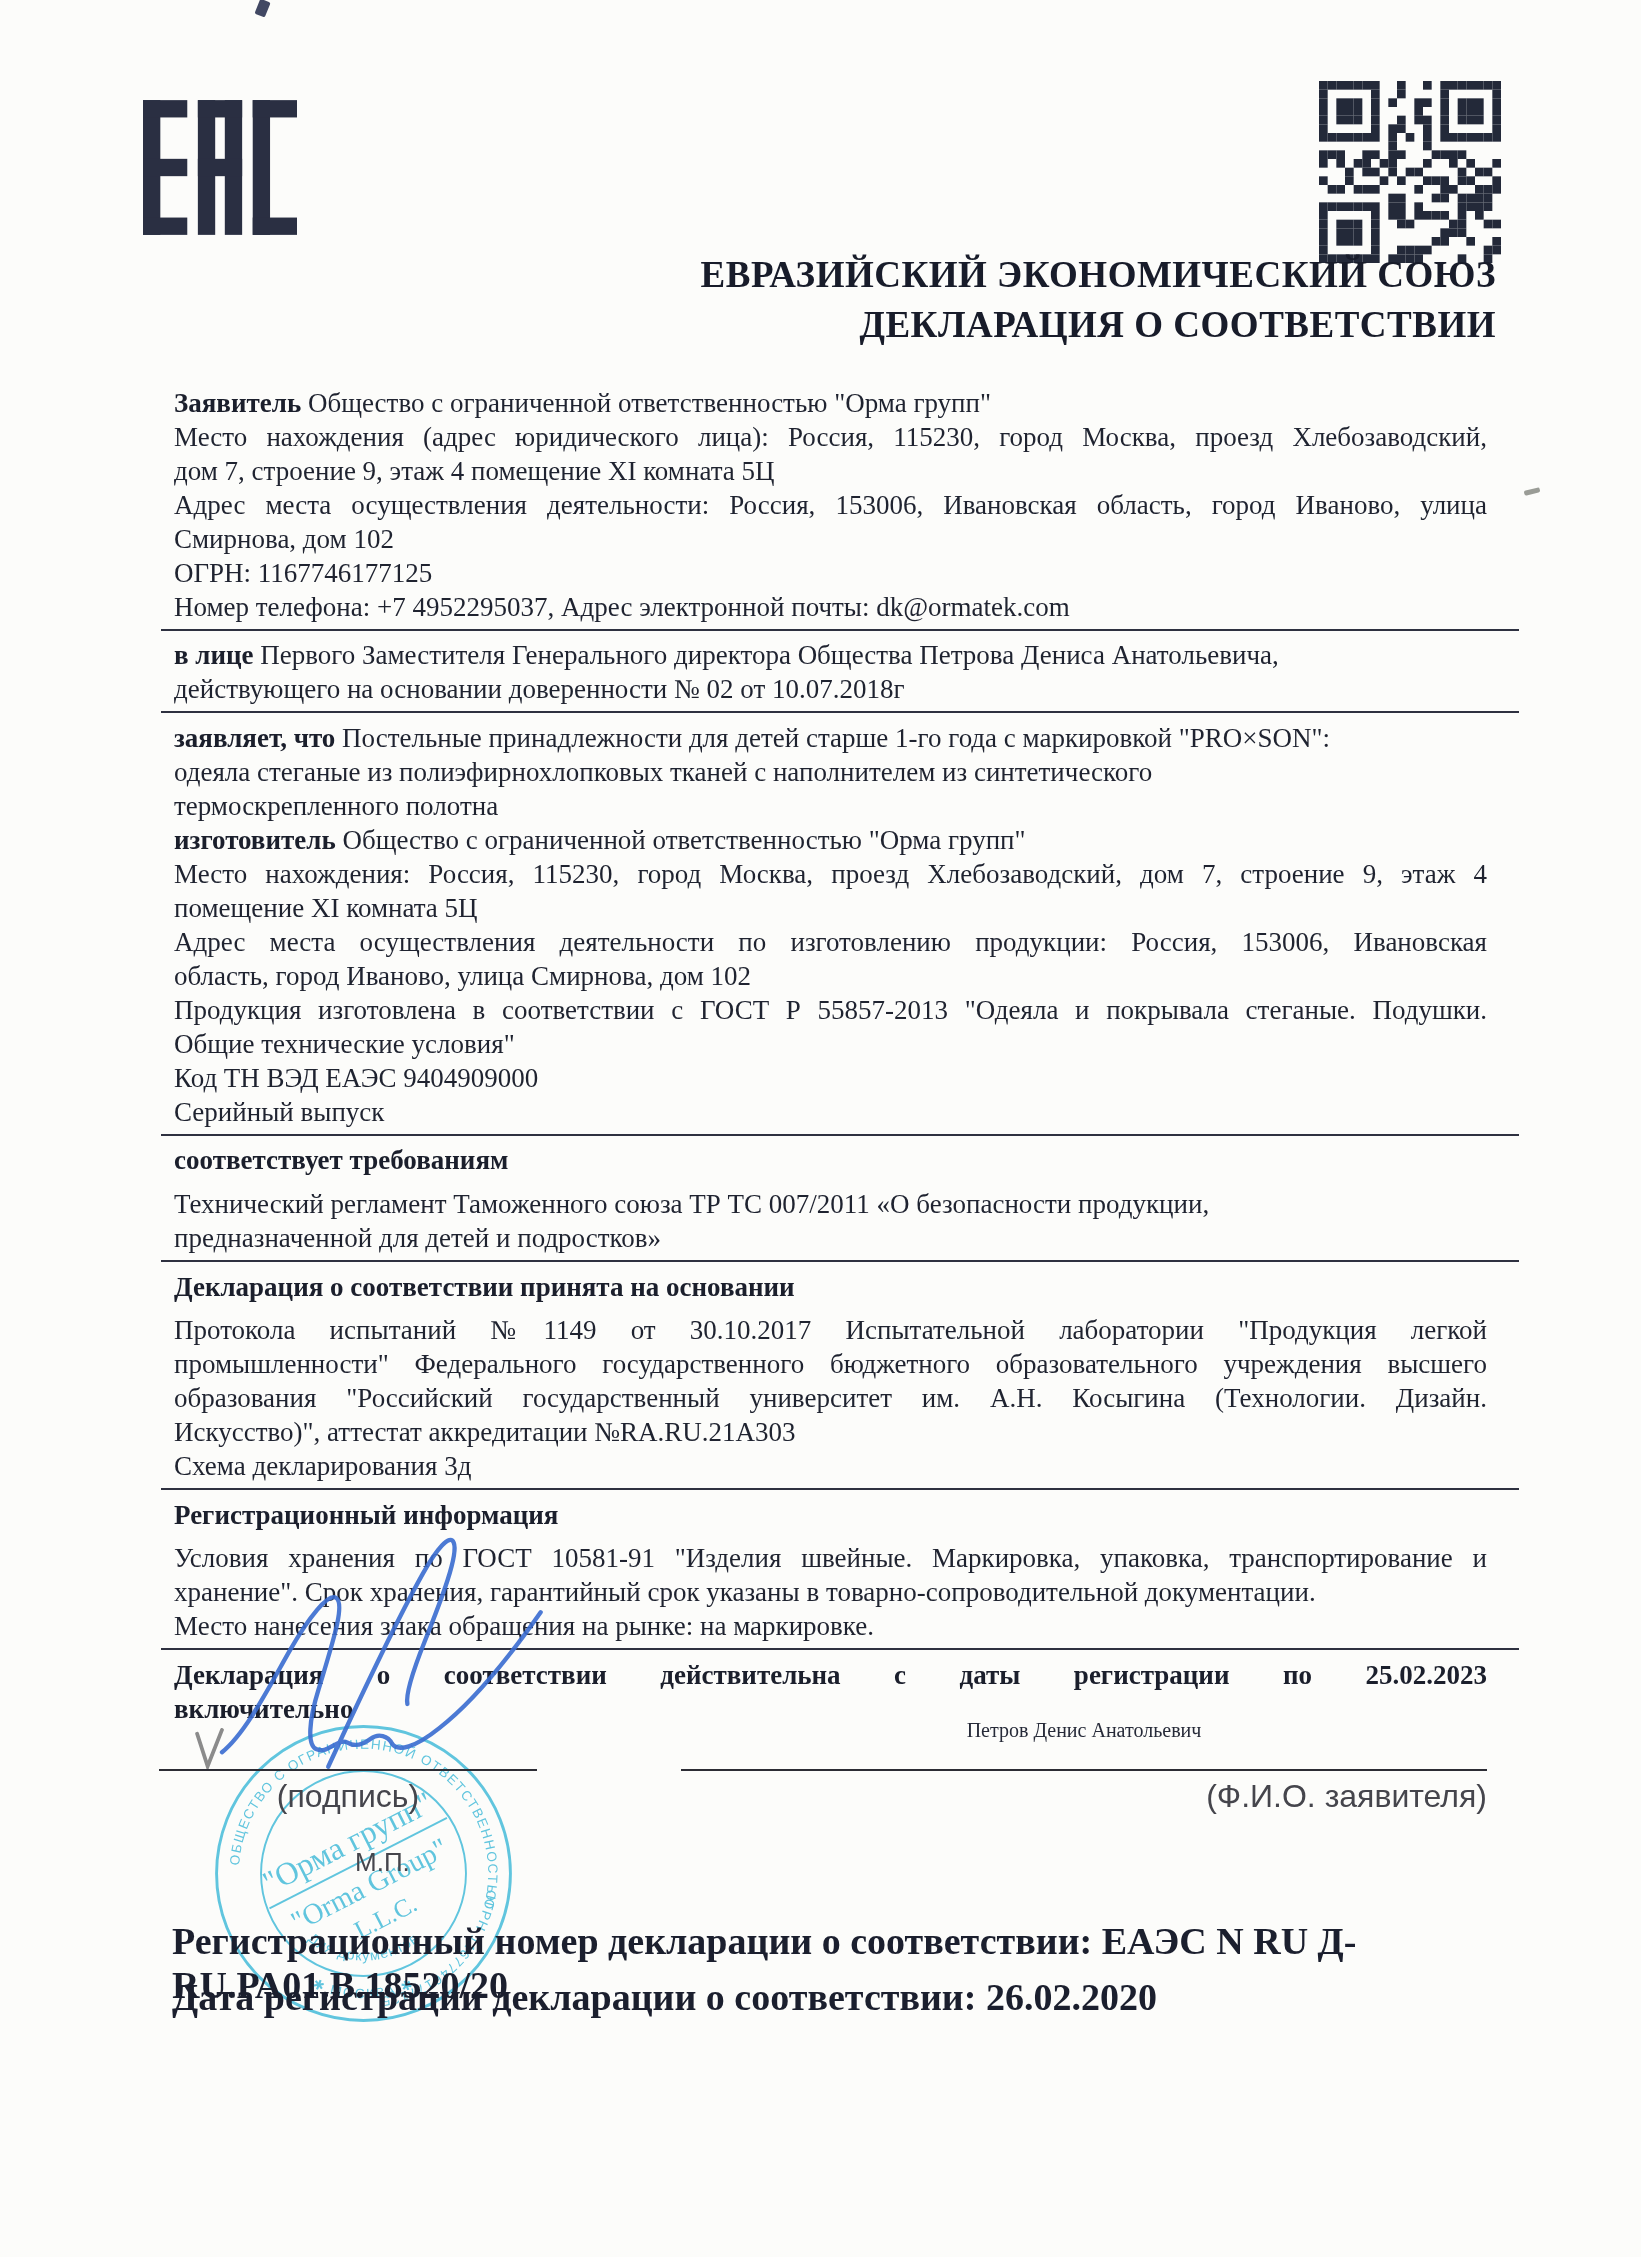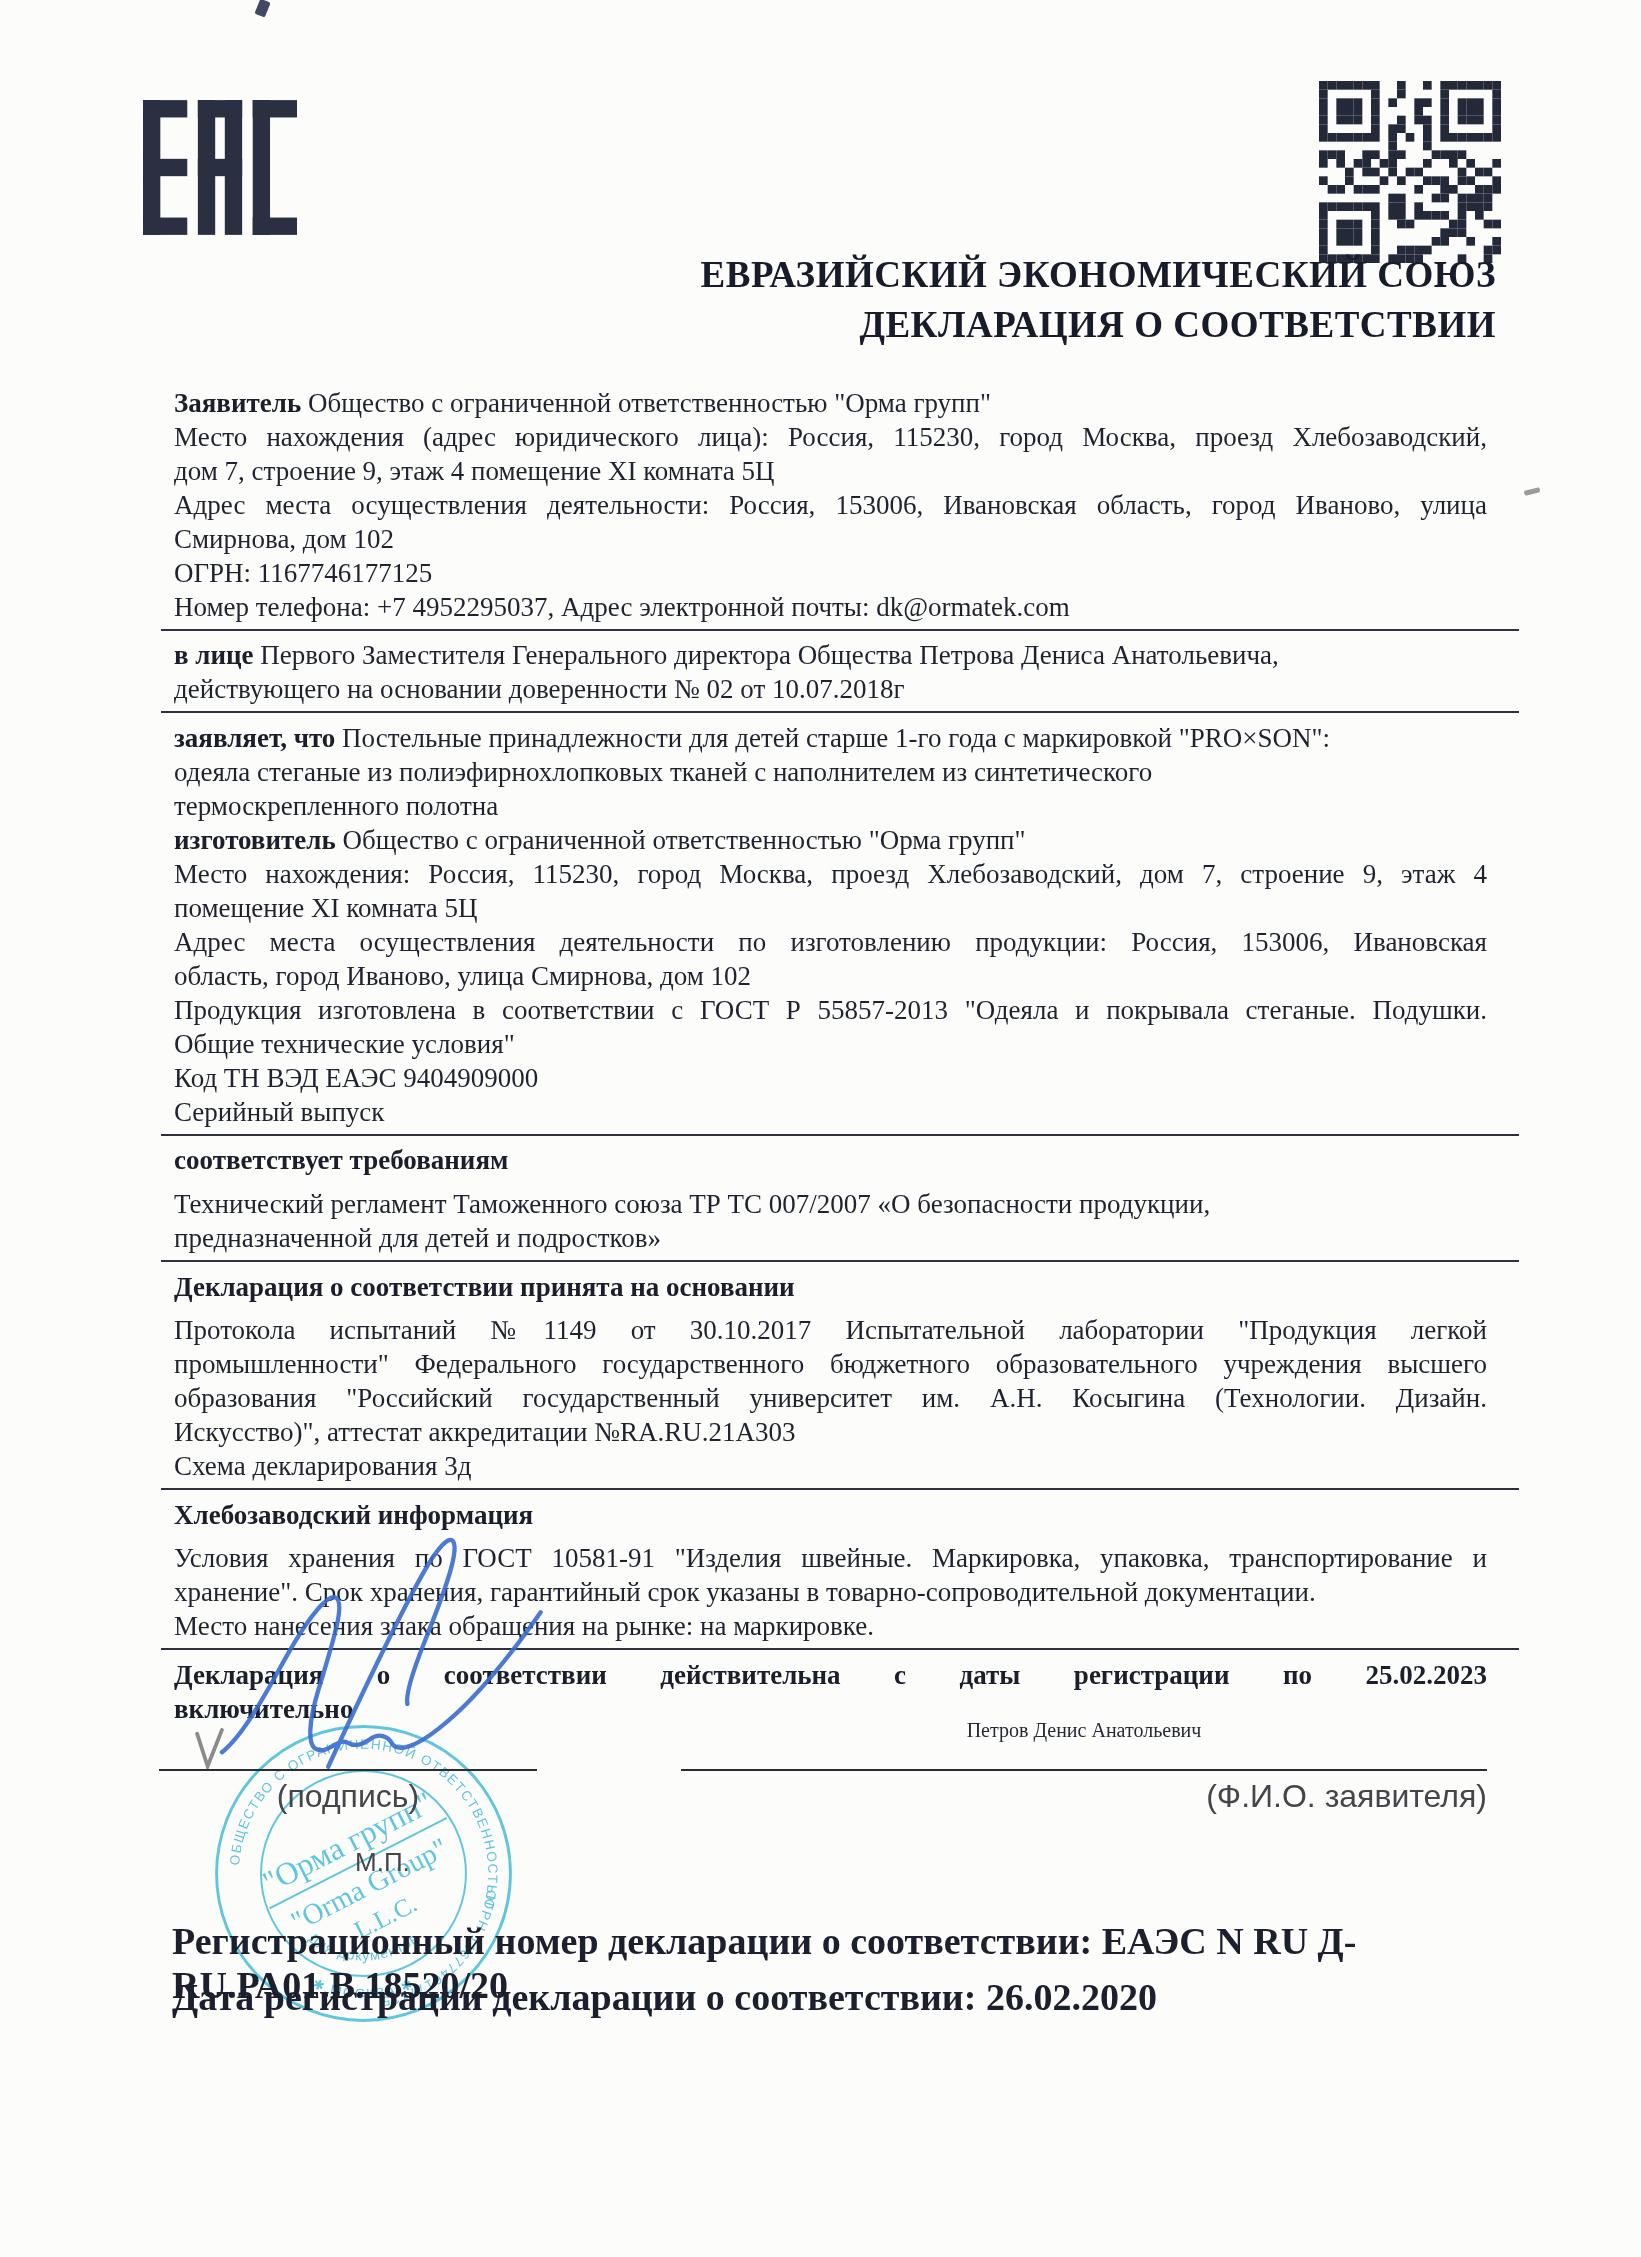--- a/index.html
+++ b/index.html
@@ -317,31 +317,31 @@
       <div class="doc-line j"><span>Место нахождения: Россия, 115230, город Москва, проезд Хлебозаводский, дом 7, строение 9, этаж 4</span></div>
       <div class="doc-line"><span>помещение XI комната 5Ц</span></div>
       <div class="doc-line j"><span>Адрес места осуществления деятельности по изготовлению продукции: Россия, 153006, Ивановская</span></div>
       <div class="doc-line"><span>область, город Иваново, улица Смирнова, дом 102</span></div>
       <div class="doc-line j"><span>Продукция изготовлена в соответствии с ГОСТ Р 55857-2013 "Одеяла и покрывала стеганые. Подушки.</span></div>
       <div class="doc-line"><span>Общие технические условия"</span></div>
       <div class="doc-line"><span>Код ТН ВЭД ЕАЭС 9404909000</span></div>
       <div class="doc-line"><span>Серийный выпуск</span></div>
       <div class="hr"></div>
       <div class="doc-line"><b>соответствует требованиям</b></div>
-      <div class="doc-line gap"><span>Технический регламент Таможенного союза ТР ТС 007/2007 «О безопасности продукции,</span></div>
+      <div class="doc-line gap"><span>Технический регламент Таможенного союза ТР ТС 007/2011 «О безопасности продукции,</span></div>
       <div class="doc-line"><span>предназначенной для детей и подростков»</span></div>
       <div class="hr"></div>
       <div class="doc-line"><b>Декларация о соответствии принята на основании</b></div>
       <div class="doc-line j gap"><span>Протокола испытаний №1149 от 30.10.2017 Испытательной лаборатории "Продукция легкой</span></div>
       <div class="doc-line j"><span>промышленности" Федерального государственного бюджетного образовательного учреждения высшего</span></div>
       <div class="doc-line j"><span>образования "Российский государственный университет им. А.Н. Косыгина (Технологии. Дизайн.</span></div>
       <div class="doc-line"><span>Искусство)", аттестат аккредитации №RA.RU.21А303</span></div>
       <div class="doc-line"><span>Схема декларирования 3д</span></div>
       <div class="hr"></div>
-      <div class="doc-line"><b>Хлебозаводский информация</b></div>
+      <div class="doc-line"><b>Регистрационный информация</b></div>
       <div class="doc-line j gap"><span>Условия хранения по ГОСТ 10581-91 "Изделия швейные. Маркировка, упаковка, транспортирование и</span></div>
       <div class="doc-line"><span>хранение". Срок хранения, гарантийный срок указаны в товарно-сопроводительной документации.</span></div>
       <div class="doc-line"><span>Место нанесения знака обращения на рынке: на маркировке.</span></div>
       <div class="hr"></div>
       <div class="doc-line j"><b>Декларация о соответствии  действительна с даты регистрации по 25.02.2023</b></div>
       <div class="doc-line"><b>включительно</b></div>
     </div>
 
   <svg class="stamp" viewBox="0 0 330 330" aria-hidden="true">
     <defs>

